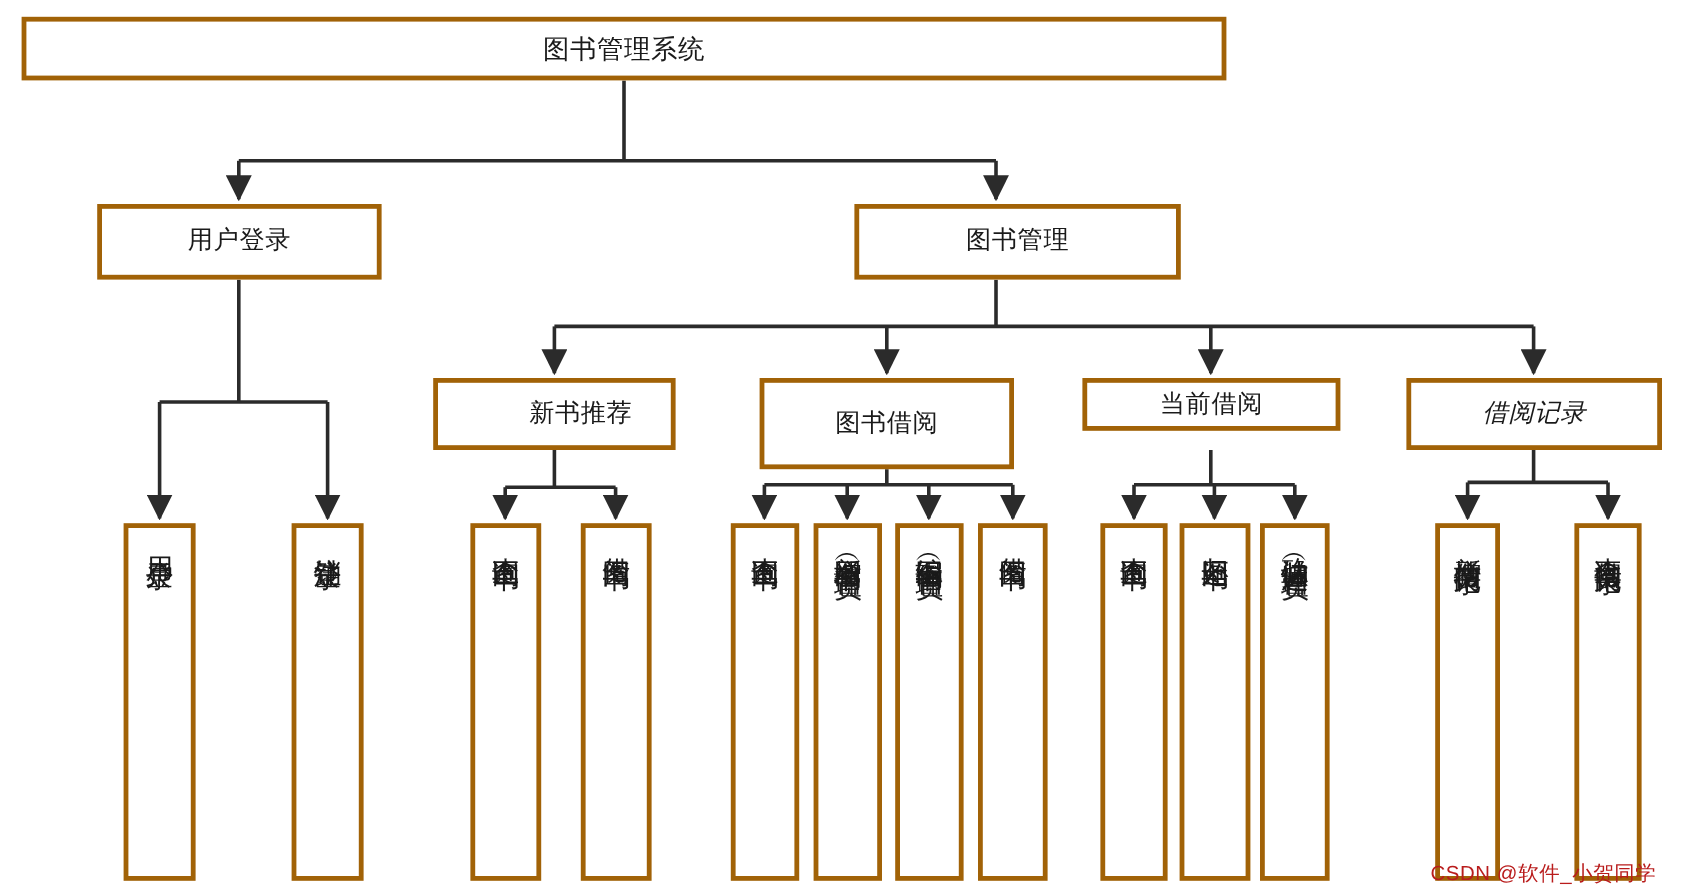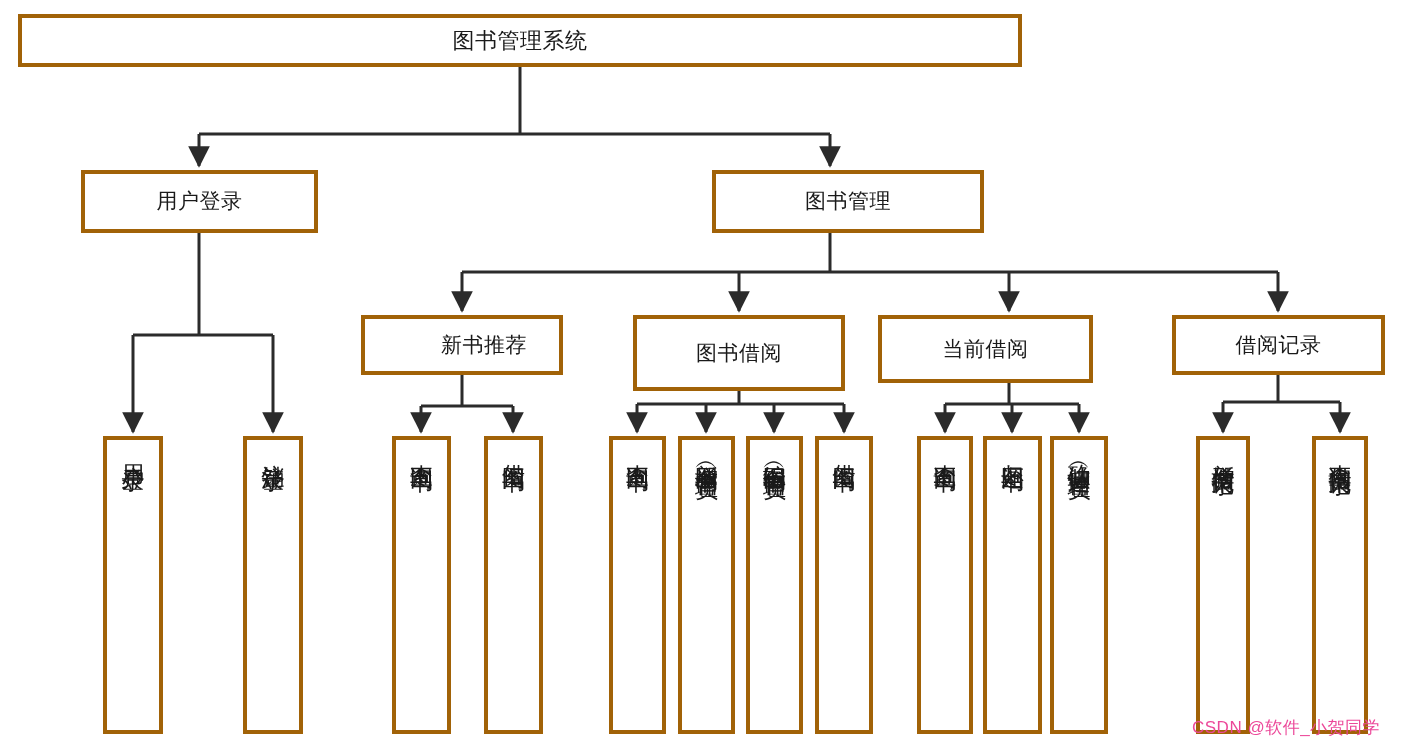--- a/index.html
+++ b/index.html
@@ -60,21 +60,21 @@
     writing-mode: vertical-rl;
     text-orientation: upright;
     font-size: 23px;
     line-height: 1.0;
     letter-spacing: 2px;
     white-space: nowrap;
   }
   .watermark {
     position: absolute;
     font-size: 17px;
-    color: #ec4899;
+    color: #b91c1c;
     white-space: nowrap;
     z-index: 5;
     letter-spacing: 0.5px;
   }
 </style>
 </head>
 <body>
 
 <div id="canvas">
 
@@ -140,24 +140,24 @@
   <div class="node horiz" style="left:712px; top:170px; width:272px; height:63px;">
     <span class="label">图书管理</span>
   </div>
 
   <div class="node horiz" style="left:361px; top:315px; width:202px; height:60px;padding-left:44px;">
     <span class="label">新书推荐</span>
   </div>
   <div class="node horiz" style="left:633px; top:315px; width:212px; height:76px;">
     <span class="label">图书借阅</span>
   </div>
-  <div class="node horiz" style="left:878px; top:315px; width:215px; height:68px;">
+  <div class="node horiz" style="left:902px; top:315px; width:215px; height:44px;">
     <span class="label">当前借阅</span>
   </div>
-  <div class="node horiz" style="left:1172px; top:315px; width:213px; height:60px;">
+  <div class="node horiz" style="left:1172px; top:315px; width:213px; height:60px;font-style:italic;">
     <span class="label">借阅记录</span>
   </div>
 
   <div class="node vert" style="left:103px; top:436px; width:60px; height:298px;">
     <span class="label">用户登录</span>
   </div>
   <div class="node vert" style="left:243px; top:436px; width:60px; height:298px;">
     <span class="label">注销登录</span>
   </div>
 

